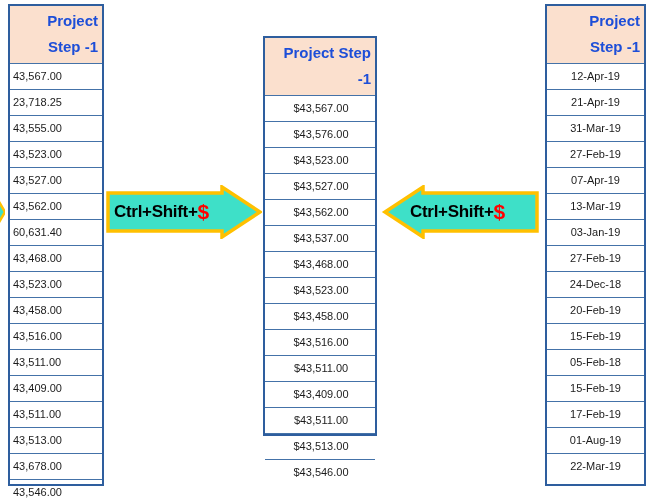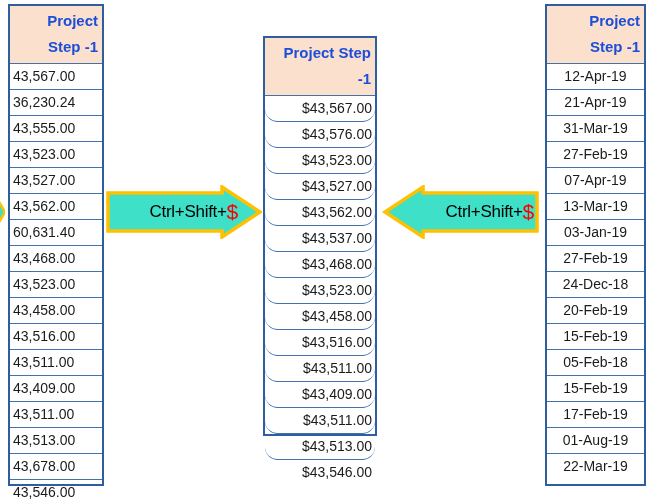--- a/index.html
+++ b/index.html
@@ -31,57 +31,57 @@
     text-align: right;
     line-height: 26px;
     border-bottom: 1px solid #4472A8;
     padding: 2px 4px 3px 0;
   }
   .table .hdr span { display: block; }
   .table .cell {
     box-sizing: border-box;
     height: 26px;
     line-height: 25px;
-    font-size: 14px;
+    font-size: 11px;
     color: #1B1B1B;
     border-bottom: 1px solid #4472A8;
     padding-right: 3px;
     padding-left: 3px;
     white-space: nowrap;
   }
   .table .cell:last-child { border-bottom: none; }
 
   
   #table-raw { left: 8px; top: 4px; width: 96px; height: 482px; }
   #table-raw .cell { text-align: left; }
 
   
   #table-currency { left: 263px; top: 4px; width: 114px; height: 400px; margin-top: 32px; }
-  #table-currency .cell { text-align: right; padding-left: 5px; border-radius: 13px; }
+  #table-currency .cell { text-align: center; padding-left: 5px; }
 
   
   #table-dates { left: 545px; top: 4px; width: 101px; height: 482px; }
   #table-dates .cell { text-align: center; padding: 0; }
 
   
   .arrow {
     position: absolute;
     top: 185px;
     height: 54px;
   }
   .arrow svg { display: block; }
   .arrow .lbl {
     position: absolute;
     top: 0;
     height: 54px;
     display: flex;
     align-items: center;
-    justify-content: flex-end;
+    justify-content: flex-start;
     font-size: 17px;
-    font-weight: normal;
+    font-weight: bold;
     letter-spacing: -0.3px;
     white-space: nowrap;
     color: #000000;
   }
   .arrow .lbl .dollar { color: #FF0000; font-size: 21px; line-height: 0; }
 
   #arrow-right { left: 106px; width: 156px; }
   #arrow-right .lbl { left: 8px; width: 124px; }
 
   #arrow-left { left: 380px; width: 159px; }
@@ -104,21 +104,21 @@
     <polygon points="0,4 7,4 7,0 14,12 7,24 7,20 0,20" fill="#3EE0C8" stroke="#FFC000" stroke-width="2.5"></polygon>
   </svg>
 </div>
 
 <div class="table" id="table-raw">
   <div class="hdr">
     <span>Project</span>
     <span>Step -1</span>
   </div>
   <div class="cell">43,567.00</div>
-  <div class="cell">36,230.24</div>
+  <div class="cell">23,718.25</div>
   <div class="cell">43,555.00</div>
   <div class="cell">43,523.00</div>
   <div class="cell">43,527.00</div>
   <div class="cell">43,562.00</div>
   <div class="cell">60,631.40</div>
   <div class="cell">43,468.00</div>
   <div class="cell">43,523.00</div>
   <div class="cell">43,458.00</div>
   <div class="cell">43,516.00</div>
   <div class="cell">43,511.00</div>

